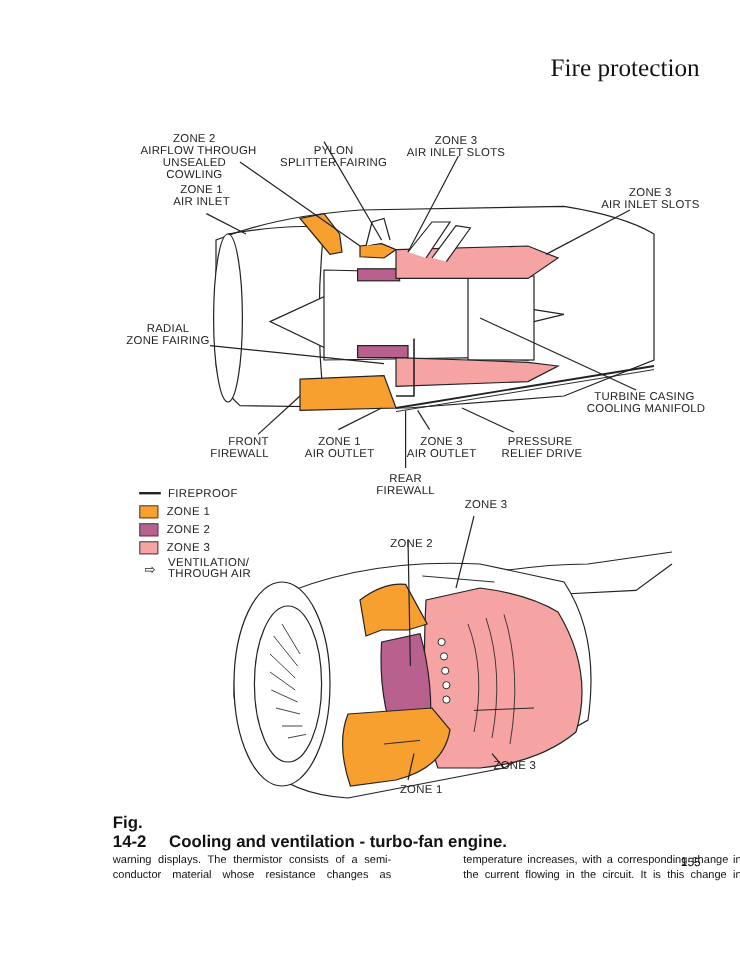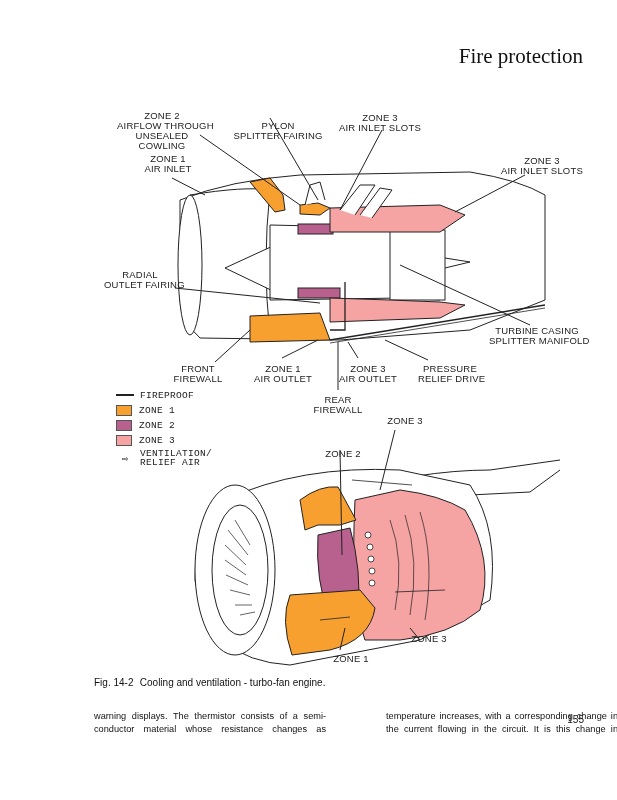--- a/index.html
+++ b/index.html
@@ -4,28 +4,28 @@
 <style>
   html, body { margin: 0; padding: 0; background: #ffffff; }
   body { width: 617px; height: 800px; position: relative; overflow: hidden;
          font-family: "Liberation Sans", sans-serif; color: #111; }
   .header-title { position: absolute; right: 34px; top: 44px; font-size: 21px;
                   font-family: Liberation Serif, serif; color: #111; }
   .lbl { position: absolute; font-family: "Liberation Sans", sans-serif;
          font-size: 9.5px; line-height: 10px; text-align: center; color: #222;
          white-space: pre; letter-spacing: 0.2px; }
   svg.fig { position: absolute; left: 0; top: 0; }
-  .legend { position: absolute; left: 116px; top: 388px; font-size: 9.5px;
-            font-family: Liberation Mono, monospace; color: #222; }
+  .legend { position: absolute; left: 116px; top: 404px; font-size: 9.5px;
+            font-family: Liberation Sans, sans-serif; color: #222; }
   .legend-row { display: flex; align-items: center; height: 14px; margin-bottom: 1px; }
   .legend-swatch { width: 16px; height: 11px; border: 1px solid #555; margin-right: 7px; box-sizing: border-box; }
   .legend-line { width: 18px; height: 2px; background: #222; margin-right: 6px; }
   .legend-arrow { width: 18px; margin-right: 6px; font-size: 11px; text-align: center; }
   .legend-text { white-space: pre; line-height: 9px; letter-spacing: 0.3px; }
-  .caption { position: absolute; left: 94px; top: 677px; font-size: 10px; font-weight: normal;
+  .caption { position: absolute; left: 94px; top: 677px; font-size: 14px; font-weight: bold;
              font-family: "Liberation Sans", sans-serif; }
   .caption .num { display: inline-block; width: 43px; }
   .body-col { position: absolute; top: 710px; width: 232px; font-size: 9.2px; line-height: 12.5px;
               text-align: justify; text-align-last: justify; color: #111;
               font-family: Liberation Sans, sans-serif; }
   .page-num { position: absolute; right: 33px; top: 714px; font-size: 10px;
               font-family: Liberation Sans, sans-serif; }
 </style>
 </head>
 <body>
@@ -142,24 +142,24 @@
 COWLING</div>
 <div class="lbl" style="left:232px;top:121px;width:92px;">PYLON
 SPLITTER FAIRING</div>
 <div class="lbl" style="left:338px;top:113px;width:84px;">ZONE 3
 AIR INLET SLOTS</div>
 <div class="lbl" style="left:140px;top:154px;width:56px;">ZONE 1
 AIR INLET</div>
 <div class="lbl" style="left:500px;top:156px;width:84px;">ZONE 3
 AIR INLET SLOTS</div>
 <div class="lbl" style="left:104px;top:270px;width:72px;">RADIAL
-OUTLET FAIRING</div>
+ZONE FAIRING</div>
 <div class="lbl" style="left:489px;top:326px;width:96px;">TURBINE CASING
-SPLITTER MANIFOLD</div>
-<div class="lbl" style="left:172px;top:364px;width:52px;">FRONT
+COOLING MANIFOLD</div>
+<div class="lbl" style="left:172px;top:364px;width:52px;text-align:right;">FRONT
 FIREWALL</div>
 <div class="lbl" style="left:254px;top:364px;width:58px;">ZONE 1
 AIR OUTLET</div>
 <div class="lbl" style="left:338px;top:364px;width:60px;">ZONE 3
 AIR OUTLET</div>
 <div class="lbl" style="left:418px;top:364px;width:64px;">PRESSURE
 RELIEF DRIVE</div>
 <div class="lbl" style="left:312px;top:395px;width:52px;">REAR
 FIREWALL</div>
 
@@ -181,21 +181,21 @@
     <span class="legend-swatch" style="background:#b8608e"></span>
     <span class="legend-text">ZONE 2</span>
   </div>
   <div class="legend-row">
     <span class="legend-swatch" style="background:#f5a3a3"></span>
     <span class="legend-text">ZONE 3</span>
   </div>
   <div class="legend-row" style="height:20px">
     <span class="legend-arrow">⇨</span>
     <span class="legend-text">VENTILATION/
-RELIEF AIR</span>
+THROUGH AIR</span>
   </div>
 </div>
 
 <div class="caption">
   <span class="num">Fig. 14-2</span>
   <span>Cooling and ventilation - turbo-fan engine.</span>
 </div>
 
 <div class="body-col" style="left:94px;">warning displays. The thermistor consists of a semi-conductor material whose resistance changes as</div>
 <div class="body-col" style="left:354px;margin-left:32px;">temperature increases, with a corresponding change in the current flowing in the circuit. It is this change in</div>

